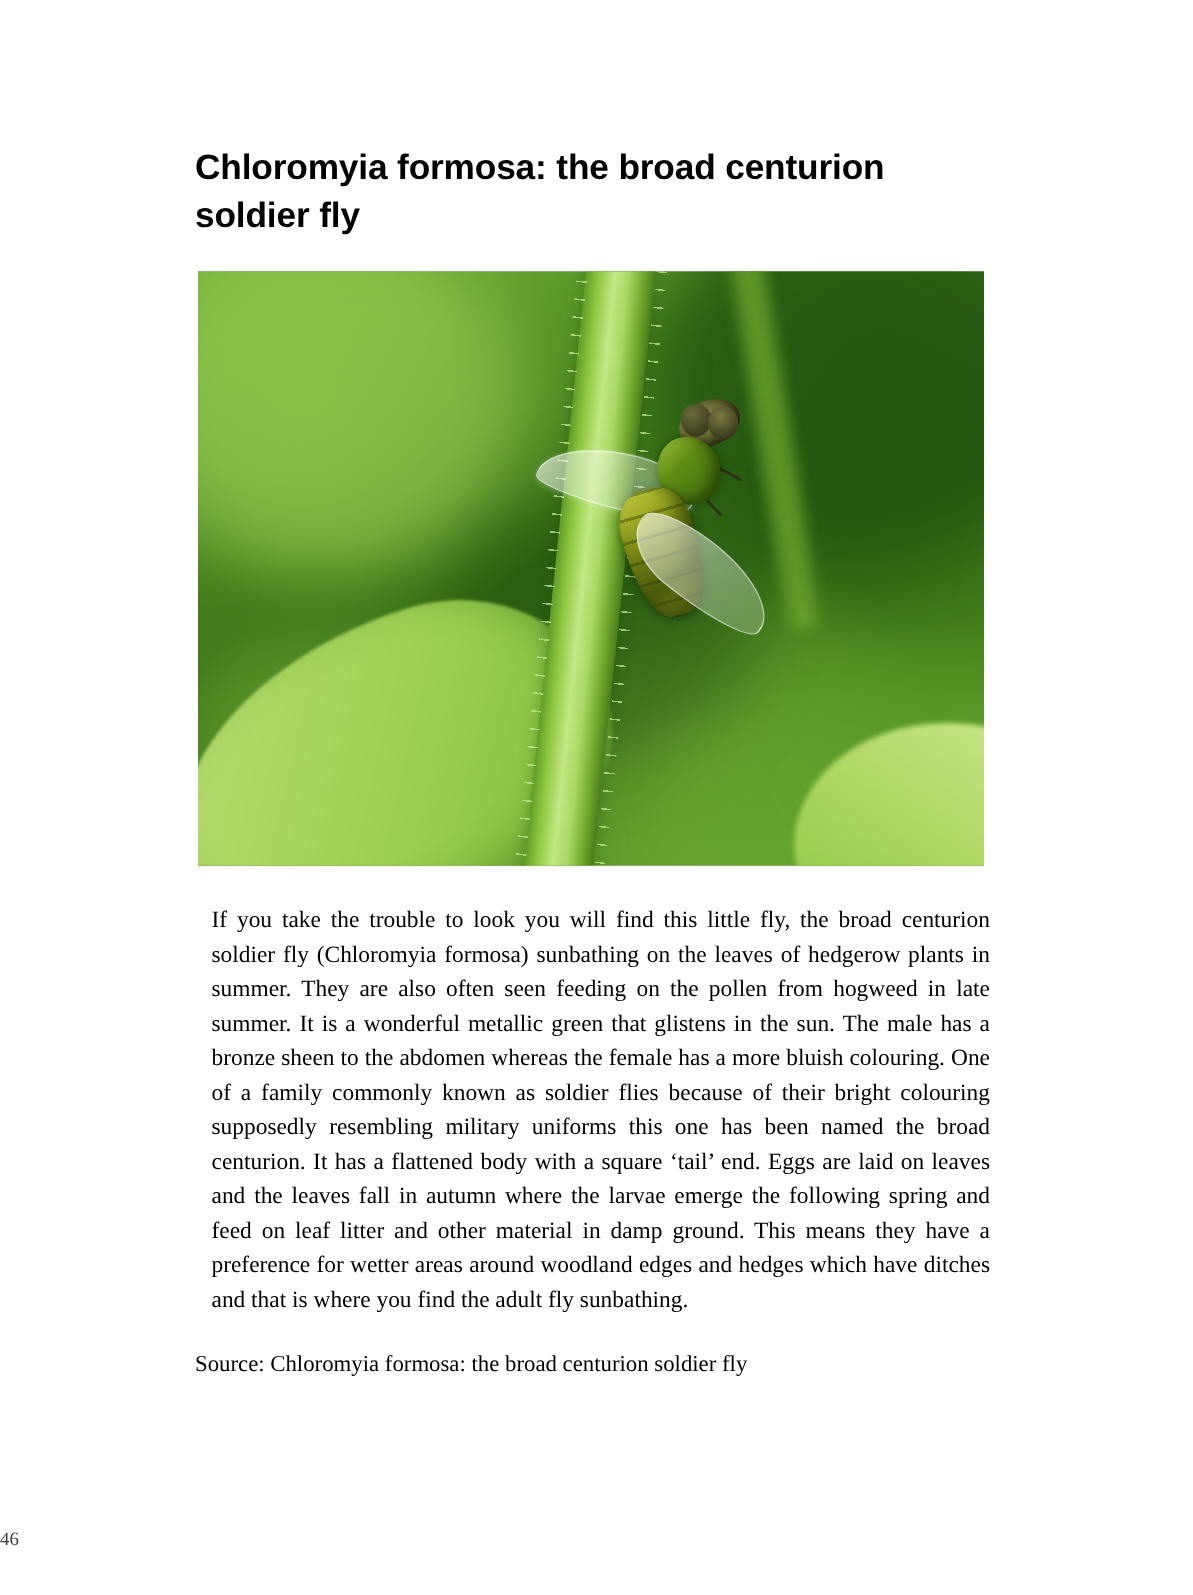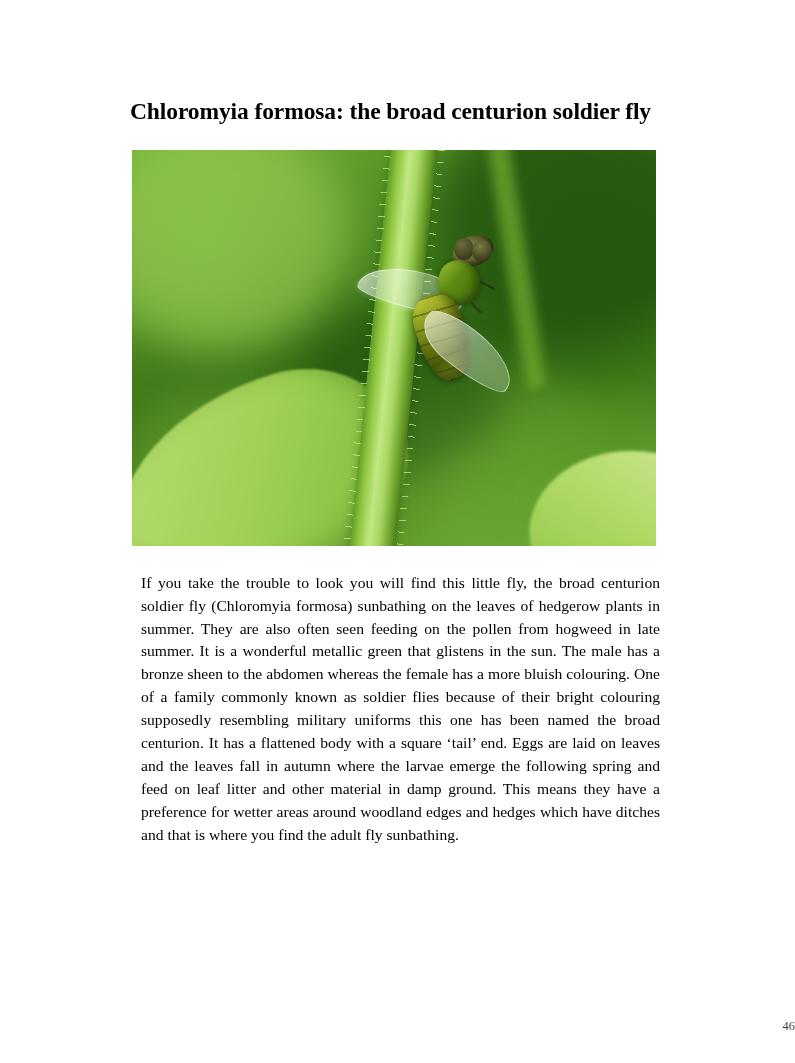--- a/index.html
+++ b/index.html
@@ -20,21 +20,21 @@
     height: 1063px;
     box-sizing: border-box;
   }
   .content {
     position: absolute;
     left: 130px;
     top: 96px;
     width: 530px;
   }
   .title {
-    font-family: Liberation Serif, serif;
+    font-family: Liberation Sans, sans-serif;
     font-weight: bold;
     font-size: 23.5px;
     line-height: 1.35;
     letter-spacing: -0.1px;
     margin: 0 0 22px 0;
     color: #000000;
   }
   .figure {
     width: 524px;
     height: 396px;
@@ -202,21 +202,21 @@
     font-size: 15.2px;
     line-height: 1.45;
     margin: 0;
     color: #000000;
   }
   .page-number {
     position: absolute;
     left: 0;
     right: 0;
     top: 1019px;
-    text-align: right;
+    text-align: left;
     font-size: 12.5px;
     color: #3f3f3f;
   }
 </style>
 </head>
 <body>
 
 <div class="page">
 
   <div class="content">
@@ -247,18 +247,19 @@
           <div class="fly-thorax"></div>
           <div class="fly-abdomen"></div>
           <div class="fly-abdomen-bands"></div>
           <div class="wing wing-r"></div>
         </div>
       </div>
     </div>
 
     <p class="body-text">If you take the trouble to look you will find this little fly, the broad centurion soldier fly (Chloromyia formosa) sunbathing on the leaves of hedgerow plants in summer. They are also often seen feeding on the pollen from hogweed in late summer. It is a wonderful metallic green that glistens in the sun. The male has a bronze sheen to the abdomen whereas the female has a more bluish colouring. One of a family commonly known as soldier flies because of their bright colouring supposedly resembling military uniforms this one has been named the broad centurion. It has a flattened body with a square ‘tail’ end. Eggs are laid on leaves and the leaves fall in autumn where the larvae emerge the following spring and feed on leaf litter and other material in damp ground. This means they have a preference for wetter areas around woodland edges and hedges which have ditches and that is where you find the adult fly sunbathing.</p>
 
+    <p class="source">Source: Chloromyia formosa: the broad centurion soldier fly</p>
 
   </div>
 
   <div class="page-number">46</div>
 
 </div>
 
 </body></html>

